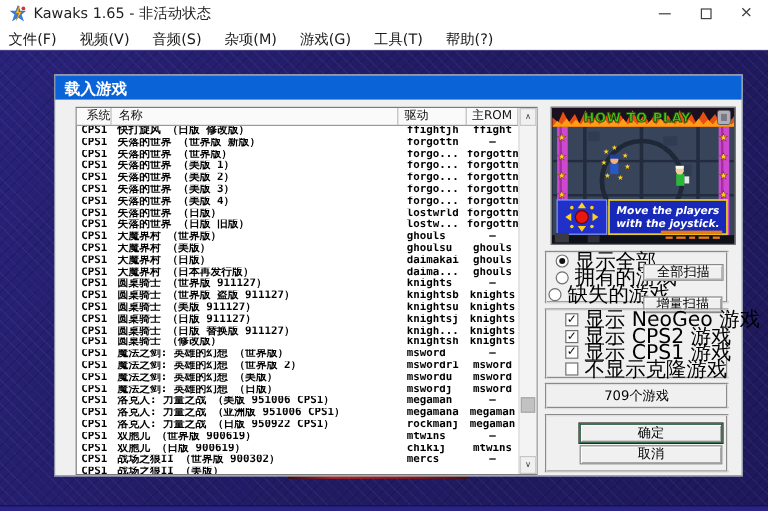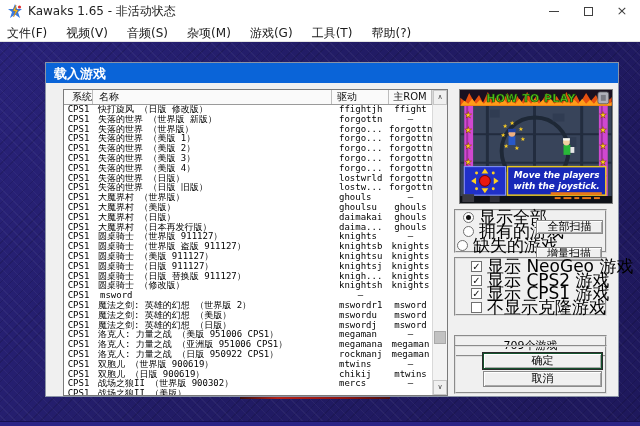--- a/index.html
+++ b/index.html
@@ -41,41 +41,41 @@
   #dlgtitle{left:0;top:0;width:572px;height:20px;background:#0a64d8;}
   #dlgtitle span{font-size:13px;font-weight:600;line-height:20px;color:#ffffff;padding-left:8px;display:inline-block;}
 
   
   #listbox{left:17px;top:26px;width:385px;height:307px;background:#ffffff;border:1px solid #7a7a7a;}
   #lhdr{position:absolute;left:0;top:0;width:368px;height:15px;background:#fafafa;
     display:grid;grid-template-columns:29px 239px 57px 43px;border-bottom:1px solid #9a9a9a;}
   .hc{font-size:10px;line-height:14px;color:#111;border-right:1px solid #bdbdbd;overflow:hidden;white-space:nowrap;}
   .hc.c0{text-align:right;} .hc.c1{padding-left:6px;} .hc.c2{padding-left:5px;} .hc.c3{text-align:center;}
   #lrows{position:absolute;left:0;top:15px;width:368px;height:290px;overflow:hidden;}
-  .lrow{display:grid;grid-template-columns:29px 239px 57px 43px;height:9.8px;}
+  .lrow{display:grid;grid-template-columns:29px 239px 57px 43px;height:9.8px;font-weight:bold;}
   .lc{font-family:"DejaVu Sans Mono","Liberation Mono",monospace;font-size:9px;line-height:9.8px;color:#000;
     overflow:hidden;white-space:nowrap;}
   .lc.sys{text-align:center;}
   .lc.nm{padding-left:5px;}
   .lc.drv{padding-left:7px;}
   .lc.rom{text-align:center;}
 
   
   #vscroll{position:absolute;right:0;top:0;width:15px;height:305px;background:#f3f3f3;border-left:1px solid #d9d9d9;}
   .sbtn{position:absolute;left:0;width:14px;height:15px;background:#f0f0f0;border:1px solid #c6c6c6;
     color:#404040;font-size:7px;line-height:12px;text-align:center;}
   .sbtn.up{top:0;} .sbtn.down{bottom:0;}
   #sthumb{position:absolute;left:1px;top:241px;width:12px;height:13px;background:#c2c2c2;border:1px solid #a8a8a8;}
 
   
   #preview{left:413px;top:26px;width:154px;height:115px;border:1px solid #808080;background:#10141c;}
   .gb{border:2px groove #dfdfdf;}
   #gbradio{left:408px;top:146px;width:153px;height:44px;}
   #gbcheck{left:408px;top:194px;width:153px;height:59px;}
-  #gbcount{left:408px;top:272px;width:153px;height:22px;}
+  #gbcount{left:408px;top:256px;width:153px;height:22px;}
   #gbok{left:408px;top:282px;width:153px;height:49px;}
 
   .optrow{position:absolute;height:12px;display:flex;align-items:center;}
   .radio{position:relative;width:11px;height:11px;border-radius:50%;background:#fff;border:1px solid #707070;flex:none;}
   .radio.on::after{content:"";position:absolute;left:2px;top:2px;width:5px;height:5px;border-radius:50%;background:#111;}
   .cbbox{position:relative;width:11px;height:11px;background:#fff;border:1px solid #707070;flex:none;
     font-size:10px;line-height:10px;text-align:center;color:#111;}
   .olabel{font-size:17px;color:#000;margin-left:5px;white-space:nowrap;}
 
   .btn3d{background:#f0f0f0;border:1px solid #8a8a8a;
@@ -250,20 +250,21 @@
             <span class="lc rom">knights</span>
           </div>
           <div class="lrow">
             <span class="lc sys">CPS1</span>
             <span class="lc nm">圆桌骑士 （修改版）</span>
             <span class="lc drv">knightsh</span>
             <span class="lc rom">knights</span>
           </div>
           <div class="lrow">
             <span class="lc sys">CPS1</span>
+            <span class="lc nm">魔法之剑: 英雄的幻想 （世界版）</span>
             <span class="lc drv">msword</span>
             <span class="lc rom">—</span>
           </div>
           <div class="lrow">
             <span class="lc sys">CPS1</span>
             <span class="lc nm">魔法之剑: 英雄的幻想 （世界版 2）</span>
             <span class="lc drv">mswordr1</span>
             <span class="lc rom">msword</span>
           </div>
           <div class="lrow">

